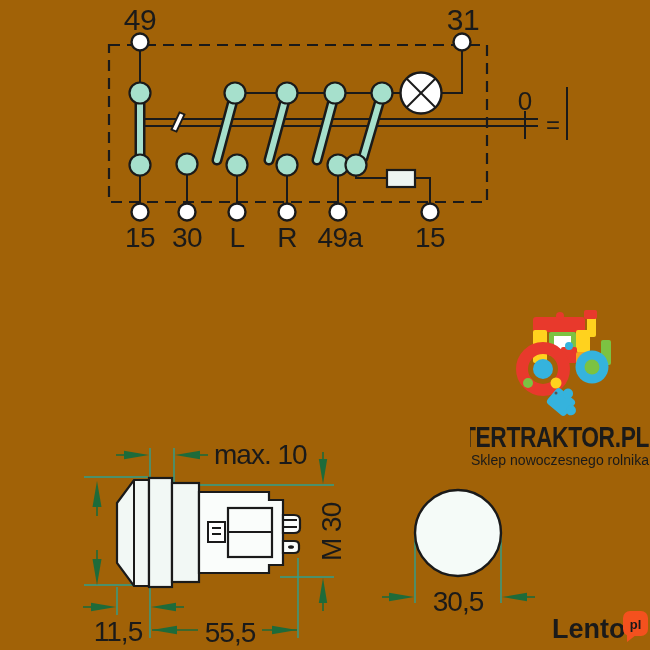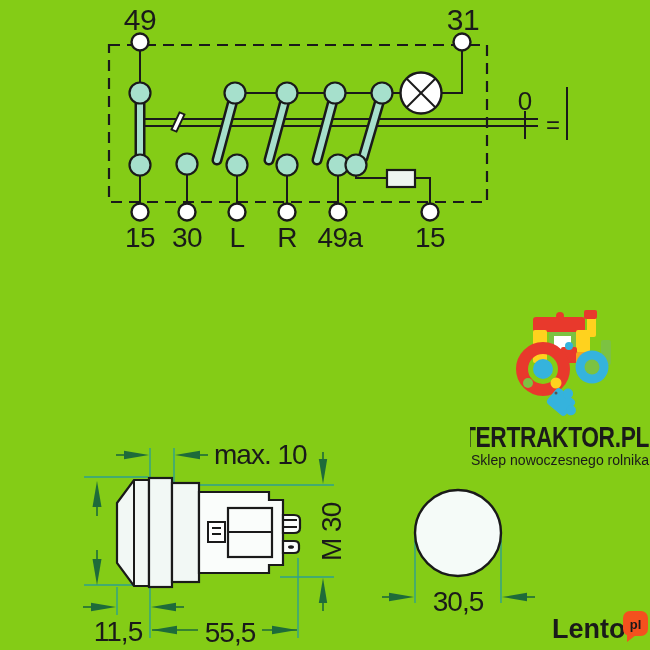--- a/index.html
+++ b/index.html
@@ -1,17 +1,17 @@
 <!DOCTYPE html>
 <html><head>
 <meta charset="utf-8">
 <style>
   html,body{margin:0;padding:0;background:#ffffff;}
   #stage{
-    position:relative;width:650px;height:650px;background:#84cc16;overflow:hidden;
+    position:relative;width:650px;height:650px;background:#a16207;overflow:hidden;
     font-family:"Liberation Sans", sans-serif;
   }
   svg{position:absolute;display:block;}
   svg text{font-family:"Liberation Sans", sans-serif;fill:#1a1a1a;}
   .blk{stroke:#1a1a1a;}
   .wire{stroke:#1a1a1a;stroke-width:2;fill:none;}
   .contact{fill:#a6e0cc;}
   .open-term{fill:#ffffff;stroke:#1a1a1a;stroke-width:2.4;}
   .part{fill:#f2f8f5;stroke:#1a1a1a;stroke-width:2.2;}
   .part-light{fill:#fafdfb;stroke:#1a1a1a;stroke-width:2.2;}

